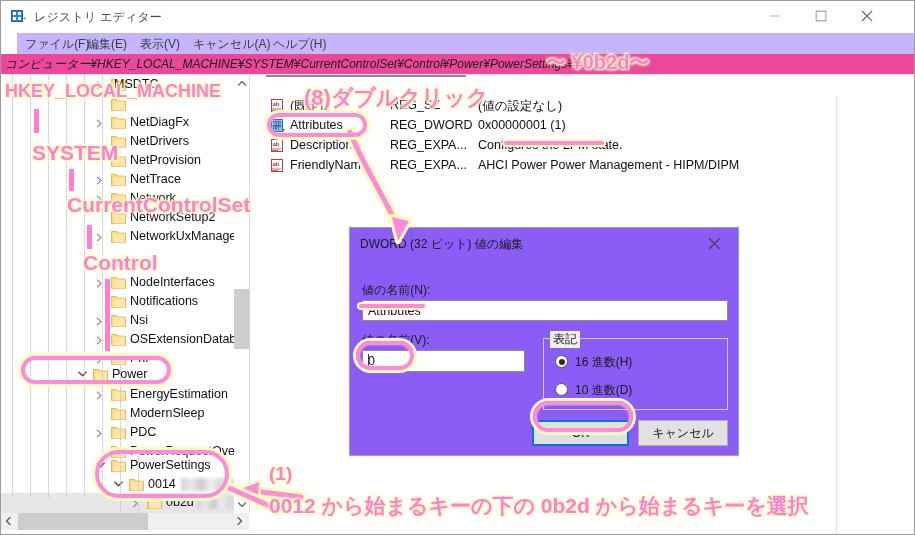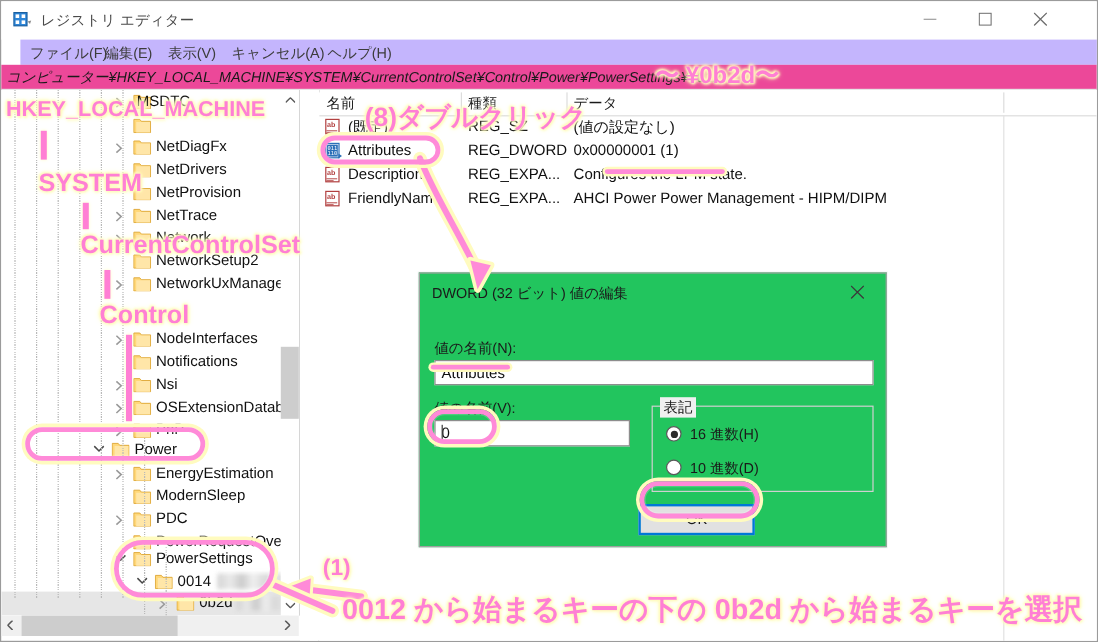--- a/index.html
+++ b/index.html
@@ -71,21 +71,21 @@
   .lv-topline{position:absolute;left:0;top:0;width:200px;height:2px;background:#8a8a8a;}
   .lrow{position:absolute;left:0;width:648px;height:20px;}
   .lrow .ic{position:absolute;left:4px;top:2px;width:16px;height:16px;}
   .lrow .nm{position:absolute;left:24px;top:2px;font-size:12.5px;color:#101010;white-space:nowrap;}
   .lrow .ty{position:absolute;left:124px;top:2px;font-size:12.5px;color:#101010;white-space:nowrap;}
   .lrow .dt{position:absolute;left:212px;top:2px;font-size:12.5px;color:#101010;white-space:nowrap;}
   .lv-vline{position:absolute;top:21px;width:1px;height:439px;background:#e2e2e2;}
 
   
   .dlg{position:absolute;left:348px;top:226px;width:390px;height:229px;
-       background:#22c55e;border:1px solid #a0a0a0;box-sizing:border-box;
+       background:#8b5cf6;border:1px solid #a0a0a0;box-sizing:border-box;
        box-shadow:0 0 0 1px rgba(0,0,0,.03);}
   .dlg-title{position:absolute;left:10px;top:8px;font-size:12px;color:#1a1a1a;white-space:nowrap;}
   .dlg-close{position:absolute;right:0;top:0;width:45px;height:29px;}
   .dlg-close svg{position:absolute;left:16px;top:10px;}
   .dlg-lbl{position:absolute;font-size:12px;color:#1a1a1a;white-space:nowrap;}
   .dlg-input{position:absolute;background:#fff;border:1px solid #8d8d8d;box-sizing:border-box;}
   .dlg-input span{position:absolute;left:5px;top:3px;font-size:12.5px;color:#101010;}
   .caret{position:absolute;right:4px;top:3px;width:1px;height:14px;background:#3a3a3a;}
   .group{position:absolute;border:1px solid #d0d0d0;box-sizing:border-box;}
   .group-title{position:absolute;font-size:12px;color:#1a1a1a;background:#f0f0f0;padding:0 3px;white-space:nowrap;}
@@ -430,28 +430,20 @@
       <svg width="5" height="8" viewBox="0 0 5 8">
           <path d="M0.5 0 L4.5 4 L0.5 8" stroke="#5a5a5a" fill="none" stroke-width="1.3"></path>
         </svg>
     </div>
   </div>
 
   <div class="pane-gap"></div>
 
   <div class="list-pane">
     <div class="lv-topline"></div>
-    <div class="lv-header">
-      <span class="hdr" style="left:6px">名前</span>
-      <span class="sep" style="left:118px"></span>
-      <span class="hdr" style="left:124px">種類</span>
-      <span class="sep" style="left:206px"></span>
-      <span class="hdr" style="left:212px">データ</span>
-      <span class="sep" style="left:570px"></span>
-    </div>
     <div class="lv-vline" style="left:570px"></div>
     <div id="list-rows">
         <div class="lrow" style="top: 21px;">
           <span class="ic"><svg width="16" height="16" viewBox="0 0 16 16">
               <rect x="1.5" y="1.5" width="11" height="12" fill="#fff" stroke="#b24040"></rect>
               <text x="2.5" y="8" font-size="6" fill="#b24040" font-family="sans-serif" font-weight="bold">ab</text>
               <path d="M2 11 h9 M2 12.6 h6" stroke="#b24040" stroke-width="0.8"></path>
             </svg></span>
           <span class="nm">(既定)</span>
           <span class="ty">REG_SZ</span>
@@ -513,20 +505,21 @@
 
     <div class="group" style="left:193px;top:110px;width:185px;height:72px"></div>
     <span class="group-title" style="left:200px;top:103px">表記</span>
 
     <span class="radio on" style="left:205px;top:127px"></span>
     <span class="radio-lbl" style="left:225px;top:126px">16 進数(H)</span>
     <span class="radio" style="left:205px;top:155px"></span>
     <span class="radio-lbl" style="left:225px;top:154px">10 進数(D)</span>
 
     <div class="dbtn primary" style="left:182px;top:192px;width:97px">OK</div>
+    <div class="dbtn" style="left:288px;top:192px;width:90px">キャンセル</div>
   </div>
 
   <svg class="anno-svg">
 
     <path d="M349 131 C 360 160, 380 190, 398 228" stroke="#fffbbf" stroke-width="11" fill="none" stroke-linecap="round"></path>
     <path d="M349 131 C 360 160, 380 190, 398 228" stroke="#ff8ad8" stroke-width="5" fill="none" stroke-linecap="round"></path>
     <path d="M391 216 L408 220 L397 240 Z" fill="#fffbbf" stroke="#fffbbf" stroke-width="6" stroke-linejoin="round"></path>
     <path d="M391 216 L408 220 L397 240 Z" fill="#ff8ad8"></path>
 
     <path d="M300 496 L245 489" stroke="#fffbbf" stroke-width="11" fill="none" stroke-linecap="round"></path>
@@ -544,21 +537,21 @@
   <span class="anno" style="left:82px;top:250px;font-size:21px">Control</span>
 
   <div class="vbar" style="left:33px;top:108px;height:24px"></div>
   <div class="vbar" style="left:68px;top:168px;height:22px"></div>
   <div class="vbar" style="left:86px;top:224px;height:24px"></div>
   <div class="vbar" style="left:104px;top:278px;height:72px"></div>
 
   <span class="anno" style="left:545px;top:48px;font-size:20px">〜 ¥0b2d〜</span>
   <span class="anno" style="left:303px;top:82px;font-size:22px">(8)ダブルクリック</span>
   <span class="anno" style="left:268px;top:462px;font-size:19px">(1)</span>
-  <span class="anno" style="left:284px;top:491px;font-size:24px">0012 から始まるキーの下の 0b2d から始まるキーを選択</span>
+  <span class="anno" style="left:268px;top:491px;font-size:21px">0012 から始まるキーの下の 0b2d から始まるキーを選択</span>
 
   <div class="ring" style="left:20px;top:355px;width:150px;height:28px"></div>
   <div class="ring" style="left:94px;top:449px;width:134px;height:48px"></div>
   <div class="ring" style="left:266px;top:112px;width:100px;height:24px"></div>
   <div class="ring" style="left:355px;top:340px;width:58px;height:29px"></div>
   <div class="ring" style="left:532px;top:400px;width:100px;height:31px"></div>
 
   <div class="uline" style="left:503px;top:140px;width:100px"></div>
   <div class="uline" style="left:358px;top:303px;width:66px"></div>
 

